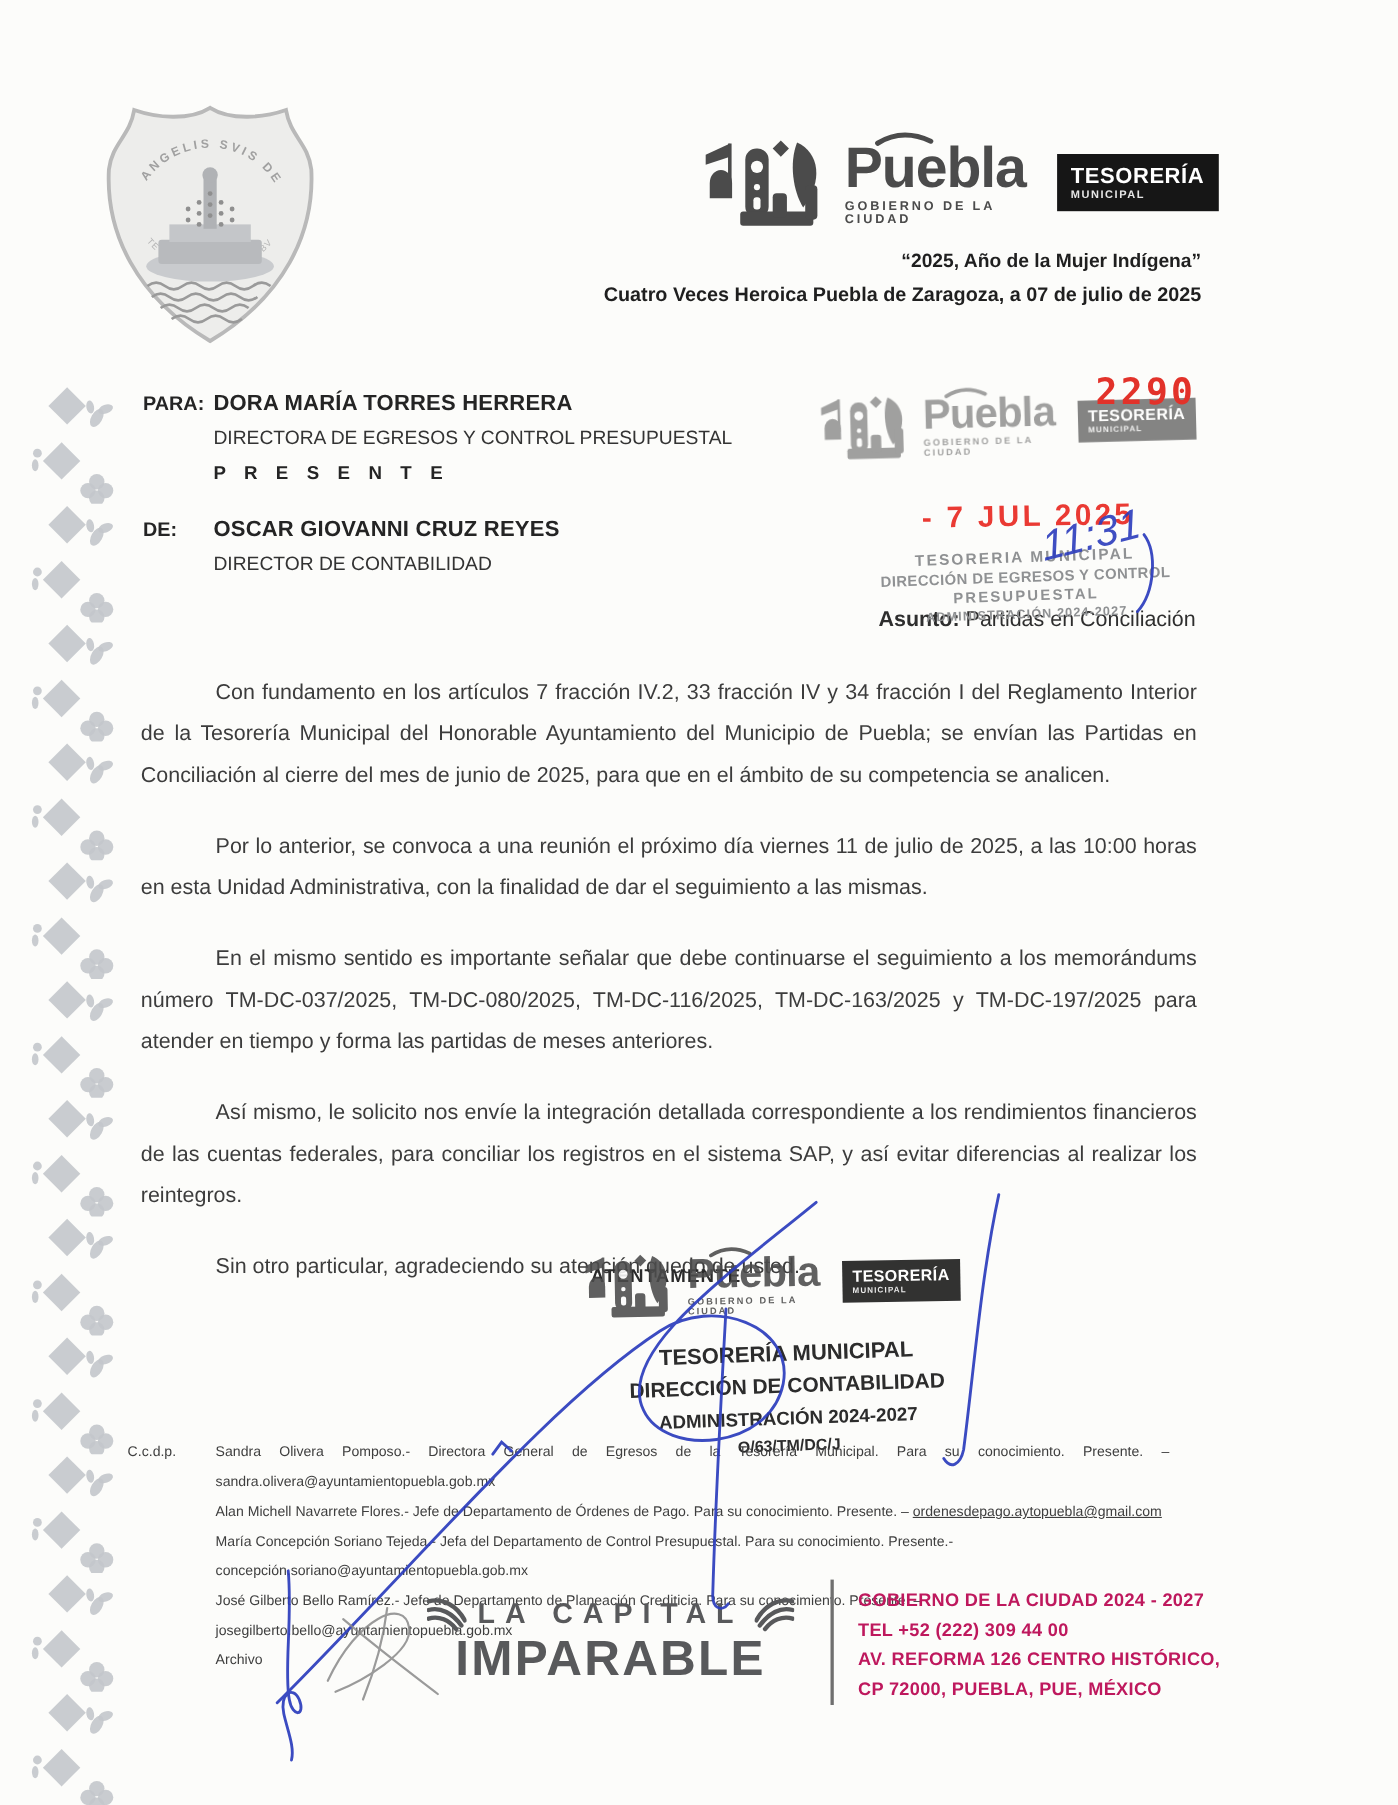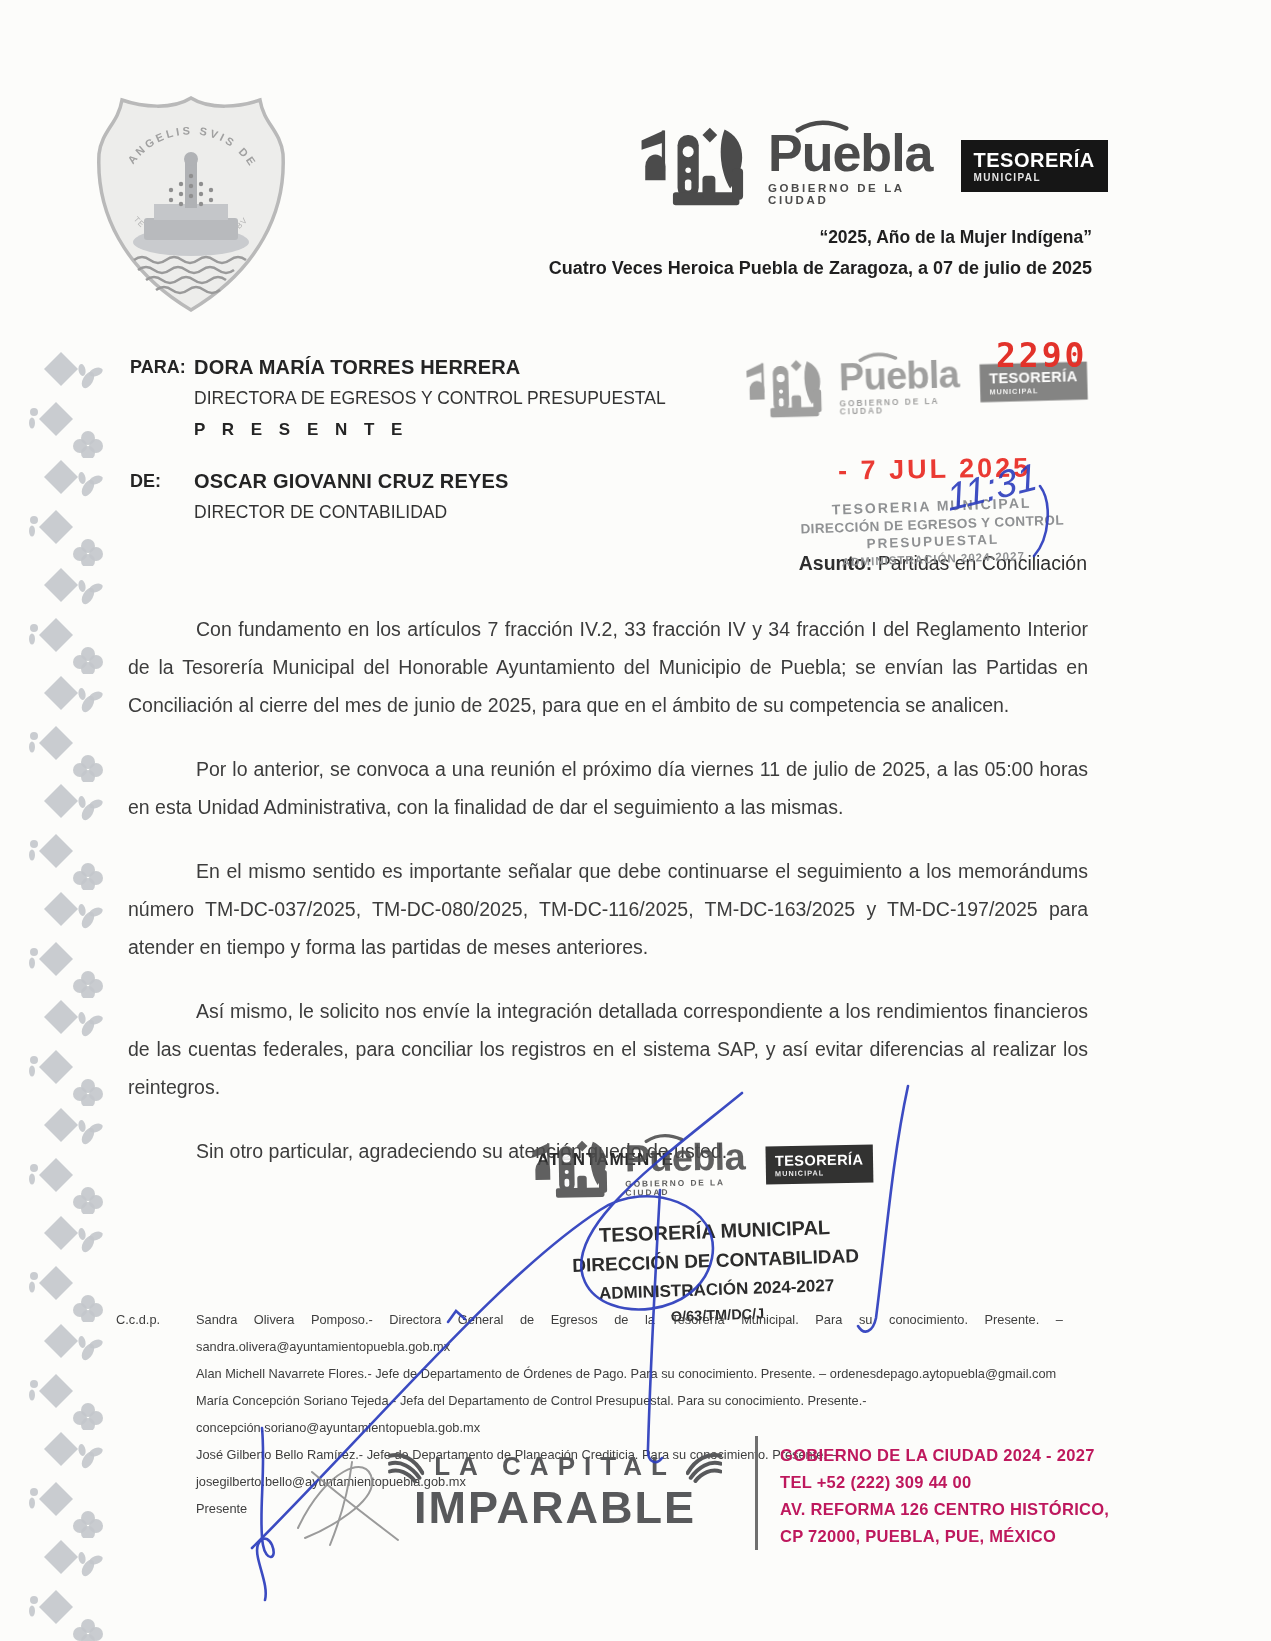--- a/index.html
+++ b/index.html
@@ -70,21 +70,21 @@
   .closing-lines .c3{font-size:17px;font-weight:700;line-height:28px;}
   .closing-lines .c4{font-size:14.5px;font-weight:600;line-height:22px;}
 
   
   .ccdp{position:absolute;left:116px;top:1306px;width:974px;display:flex;z-index:1;color:#3e3e3e;}
   .ccdp-label{width:80px;font-size:12.8px;font-weight:400;line-height:27px;flex:0 0 auto;}
   .ccdp-content{flex:1;}
   .ccdp-content p{margin:0;font-size:12.8px;line-height:27px;}
   .ccdp-content .spread{word-spacing:13px;}
   .ccdp-content .block{display:block;word-spacing:normal;}
-  .ccdp-content .u{}
+  .ccdp-content .u{text-decoration:underline;}
 
   
   .slogan{position:absolute;left:388px;top:1446px;width:334px;text-align:center;color:#58595b;z-index:1;}
   .slogan-row{display:flex;align-items:center;justify-content:center;gap:10px;}
   .slogan .s1{font-size:26px;font-weight:700;letter-spacing:9px;white-space:nowrap;}
   .slogan .s2{font-size:45px;font-weight:800;letter-spacing:2px;margin-top:-4px;}
   .foot-divider{position:absolute;left:755px;top:1436px;width:3px;height:114px;background:#6f6f6f;z-index:1;}
   .foot-info{position:absolute;left:780px;top:1442px;z-index:1;}
   .foot-info div{font-size:16.5px;font-weight:700;color:#be185d;line-height:27px;letter-spacing:.3px;}
 
@@ -468,42 +468,42 @@
     <div class="r3">PRESUPUESTAL</div>
     <div class="r4">ADMINISTRACIÓN 2024-2027</div>
   </div>
 
   <div class="subject">
     <span class="lbl">Asunto:</span><span> Partidas en Conciliación</span>
   </div>
 
   <div class="body-text">
     <p>Con fundamento en los artículos 7 fracción IV.2, 33 fracción IV y 34 fracción I del Reglamento Interior de la Tesorería Municipal del Honorable Ayuntamiento del Municipio de Puebla; se envían las Partidas en Conciliación al cierre del mes de junio de 2025, para que en el ámbito de su competencia se analicen.</p>
-    <p>Por lo anterior, se convoca a una reunión el próximo día viernes 11 de julio de 2025, a las 05:00 horas en esta Unidad Administrativa, con la finalidad de dar el seguimiento a las mismas.</p>
+    <p>Por lo anterior, se convoca a una reunión el próximo día viernes 11 de julio de 2025, a las 10:00 horas en esta Unidad Administrativa, con la finalidad de dar el seguimiento a las mismas.</p>
     <p>En el mismo sentido es importante señalar que debe continuarse el seguimiento a los memorándums número TM-DC-037/2025, TM-DC-080/2025, TM-DC-116/2025, TM-DC-163/2025 y TM-DC-197/2025 para atender en tiempo y forma las partidas de meses anteriores.</p>
     <p>Así mismo, le solicito nos envíe la integración detallada correspondiente a los rendimientos financieros de las cuentas federales, para conciliar los registros en el sistema SAP, y así evitar diferencias al realizar los reintegros.</p>
     <p class="last">Sin otro particular, agradeciendo su atención quedo de usted.</p>
   </div>
 
   <div class="attentive">ATENTAMENTE</div>
   <div class="closing-lines">
     <div class="c1">TESORERÍA MUNICIPAL</div>
     <div class="c2">DIRECCIÓN DE CONTABILIDAD</div>
     <div class="c3">ADMINISTRACIÓN 2024-2027</div>
     <div class="c4">O/63/TM/DC/J</div>
   </div>
 
   <div class="ccdp">
     <div class="ccdp-label">C.c.d.p.</div>
     <div class="ccdp-content">
       <p class="spread"><span>Sandra Olivera Pomposo.- Directora General de Egresos de la Tesorería Municipal. Para su conocimiento. Presente. –</span><span class="block">sandra.olivera@ayuntamientopuebla.gob.mx</span></p>
       <p><span>Alan Michell Navarrete Flores.- Jefe de Departamento de Órdenes de Pago. Para su conocimiento. Presente. – </span><span class="u">ordenesdepago.aytopuebla@gmail.com</span></p>
       <p><span>María Concepción Soriano Tejeda.- Jefa del Departamento de Control Presupuestal. Para su conocimiento. Presente.-</span><span class="block">concepción.soriano@ayuntamientopuebla.gob.mx</span></p>
       <p><span>José Gilberto Bello Ramírez.- Jefe de Departamento de Planeación Crediticia. Para su conocimiento. Presente. –</span><span class="block">josegilberto.bello@ayuntamientopuebla.gob.mx</span></p>
-      <p>Presente</p>
+      <p>Archivo</p>
     </div>
   </div>
 
   <div class="slogan">
     <div class="slogan-row">
       <svg width="44" height="40" viewBox="0 0 46 42" style="transform:scaleX(-1)" aria-hidden="true">
         <g fill="none" stroke="#58595b" stroke-width="5" stroke-linecap="round">
           <path d="M2 30 C12 12 28 4 44 8"></path>
             <path d="M6 36 C16 22 30 14 44 18"></path>
             <path d="M12 40 C20 30 32 24 44 28"></path>

